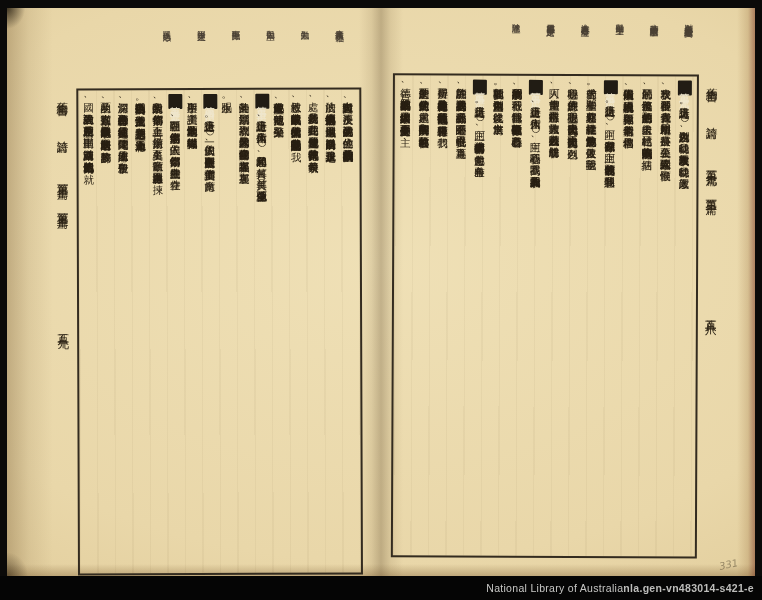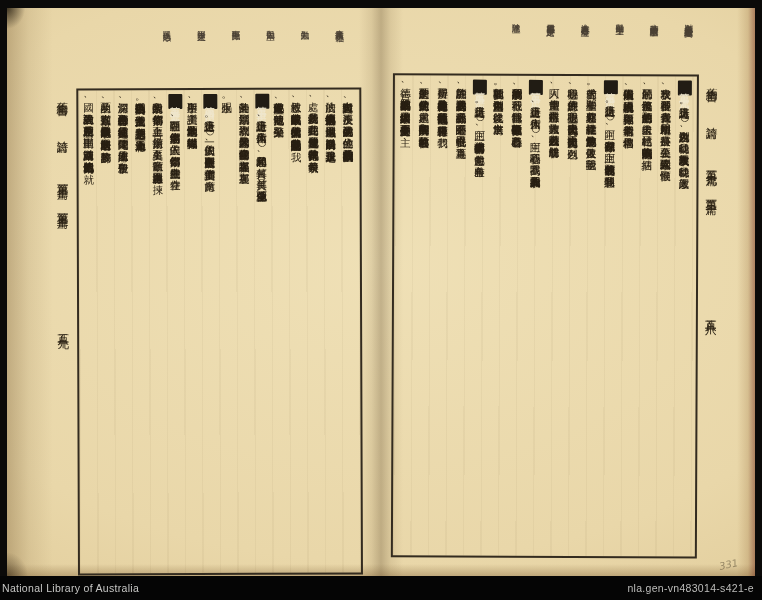--- a/index.html
+++ b/index.html
@@ -83,26 +83,26 @@
     position:absolute; left:712px; top:551px;
     font-family:"DejaVu Sans", sans-serif;
     font-size:10px; font-style:italic;
     color:rgba(98,86,62,.6); transform:rotate(-12deg);
   }
 
   
   .caption-bar{
     position:absolute; left:0; bottom:0; width:762px; height:24px;
     background:#050505;
-    display:flex; align-items:center; justify-content:space-between;
+    display:flex; align-items:center; justify-content:flex-end;
     padding:0 8px 0 2px;
     font-family:"Liberation Sans", sans-serif;
     font-size:10.5px; color:#c7c7c5; letter-spacing:.3px;
   }
-  .caption-bar .cap-right{ color:#bdbdbb; }
+  .caption-bar .cap-right{ color:#bdbdbb;font-weight:bold; }
 </style>
 </head>
 <body>
 
 <div class="frame">
 
   <div class="scan">
     <div class="gutter"></div>
 
     <div class="page left">

